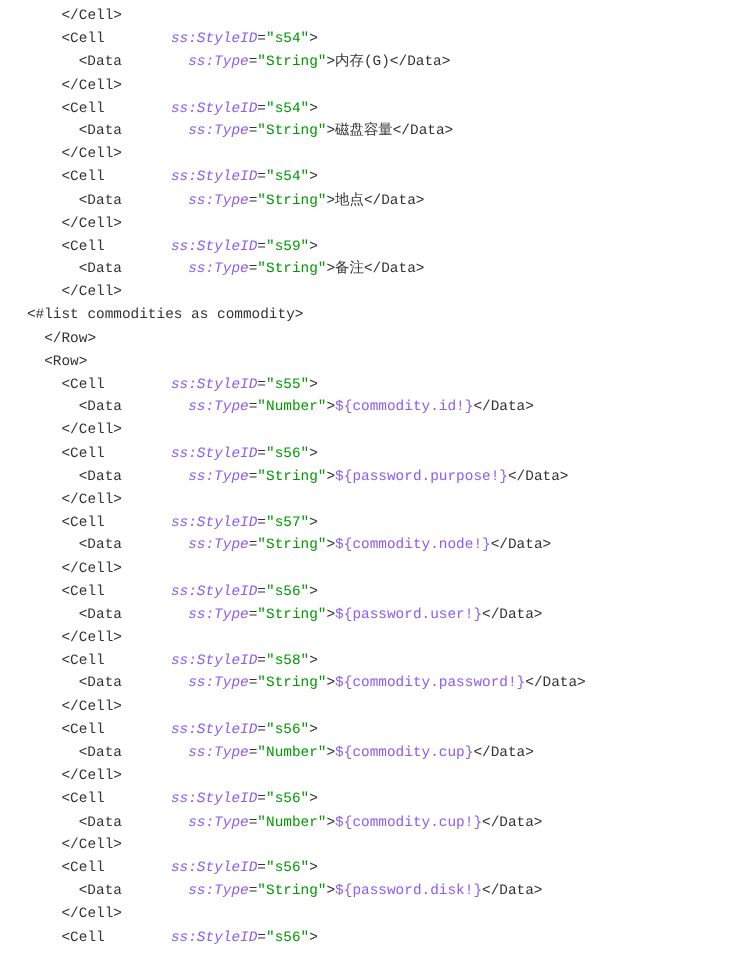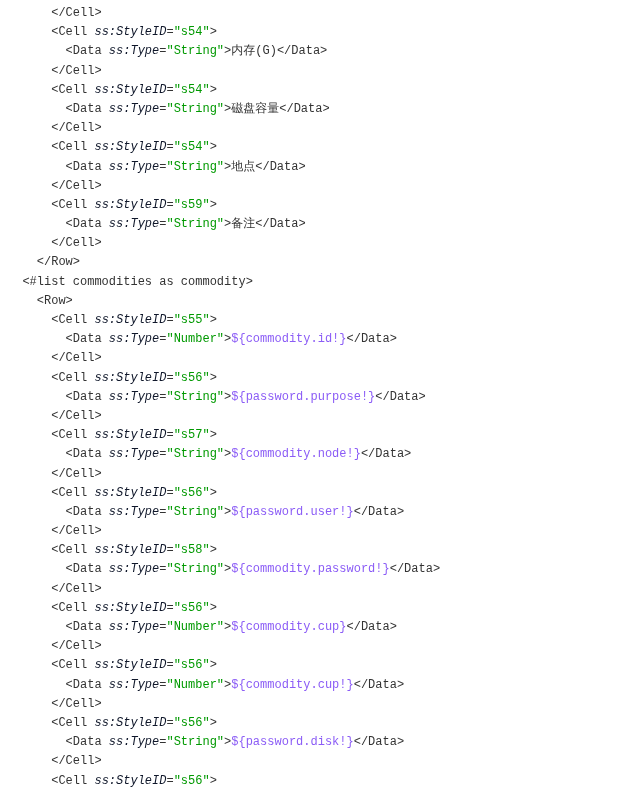--- a/index.html
+++ b/index.html
@@ -18,21 +18,22 @@
       position: relative;
     }
     .code-line {
       white-space: pre;
     }
     .tag {
       color: #333333;
     }
     .attr-name {
       font-style: italic;
-      color: #0f172a;
+      color: #8b5cf6;
+      margin-left: 48px;
     }
     .attr-value {
       color: #009900;
     }
     .text-content {
       color: #333333;
     }
     .template-expr {
       color: #8b5cf6;
     }
@@ -47,22 +48,22 @@
     <div class="code-line">      <span class="tag">&lt;/Cell&gt;</span></div>
     <div class="code-line">      <span class="tag">&lt;Cell </span><span class="attr-name">ss:StyleID</span><span class="tag">=</span><span class="attr-value">"s54"</span><span class="tag">&gt;</span></div>
     <div class="code-line">        <span class="tag">&lt;Data </span><span class="attr-name">ss:Type</span><span class="tag">=</span><span class="attr-value">"String"</span><span class="tag">&gt;</span><span class="text-content">磁盘容量</span><span class="tag">&lt;/Data&gt;</span></div>
     <div class="code-line">      <span class="tag">&lt;/Cell&gt;</span></div>
     <div class="code-line">      <span class="tag">&lt;Cell </span><span class="attr-name">ss:StyleID</span><span class="tag">=</span><span class="attr-value">"s54"</span><span class="tag">&gt;</span></div>
     <div class="code-line">        <span class="tag">&lt;Data </span><span class="attr-name">ss:Type</span><span class="tag">=</span><span class="attr-value">"String"</span><span class="tag">&gt;</span><span class="text-content">地点</span><span class="tag">&lt;/Data&gt;</span></div>
     <div class="code-line">      <span class="tag">&lt;/Cell&gt;</span></div>
     <div class="code-line">      <span class="tag">&lt;Cell </span><span class="attr-name">ss:StyleID</span><span class="tag">=</span><span class="attr-value">"s59"</span><span class="tag">&gt;</span></div>
     <div class="code-line">        <span class="tag">&lt;Data </span><span class="attr-name">ss:Type</span><span class="tag">=</span><span class="attr-value">"String"</span><span class="tag">&gt;</span><span class="text-content">备注</span><span class="tag">&lt;/Data&gt;</span></div>
     <div class="code-line">      <span class="tag">&lt;/Cell&gt;</span></div>
+    <div class="code-line">  <span class="tag">&lt;#list commodities as commodity&gt;</span></div>
     <div class="code-line">    <span class="tag">&lt;/Row&gt;</span></div>
-    <div class="code-line">  <span class="tag">&lt;#list commodities as commodity&gt;</span></div>
     <div class="code-line">    <span class="tag">&lt;Row&gt;</span></div>
     <div class="code-line">      <span class="tag">&lt;Cell </span><span class="attr-name">ss:StyleID</span><span class="tag">=</span><span class="attr-value">"s55"</span><span class="tag">&gt;</span></div>
     <div class="code-line">        <span class="tag">&lt;Data </span><span class="attr-name">ss:Type</span><span class="tag">=</span><span class="attr-value">"Number"</span><span class="tag">&gt;</span><span class="template-expr">${commodity.id!}</span><span class="tag">&lt;/Data&gt;</span></div>
     <div class="code-line">      <span class="tag">&lt;/Cell&gt;</span></div>
     <div class="code-line">      <span class="tag">&lt;Cell </span><span class="attr-name">ss:StyleID</span><span class="tag">=</span><span class="attr-value">"s56"</span><span class="tag">&gt;</span></div>
     <div class="code-line">        <span class="tag">&lt;Data </span><span class="attr-name">ss:Type</span><span class="tag">=</span><span class="attr-value">"String"</span><span class="tag">&gt;</span><span class="template-expr">${password.purpose!}</span><span class="tag">&lt;/Data&gt;</span></div>
     <div class="code-line">      <span class="tag">&lt;/Cell&gt;</span></div>
     <div class="code-line">      <span class="tag">&lt;Cell </span><span class="attr-name">ss:StyleID</span><span class="tag">=</span><span class="attr-value">"s57"</span><span class="tag">&gt;</span></div>
     <div class="code-line">        <span class="tag">&lt;Data </span><span class="attr-name">ss:Type</span><span class="tag">=</span><span class="attr-value">"String"</span><span class="tag">&gt;</span><span class="template-expr">${commodity.node!}</span><span class="tag">&lt;/Data&gt;</span></div>
     <div class="code-line">      <span class="tag">&lt;/Cell&gt;</span></div>

